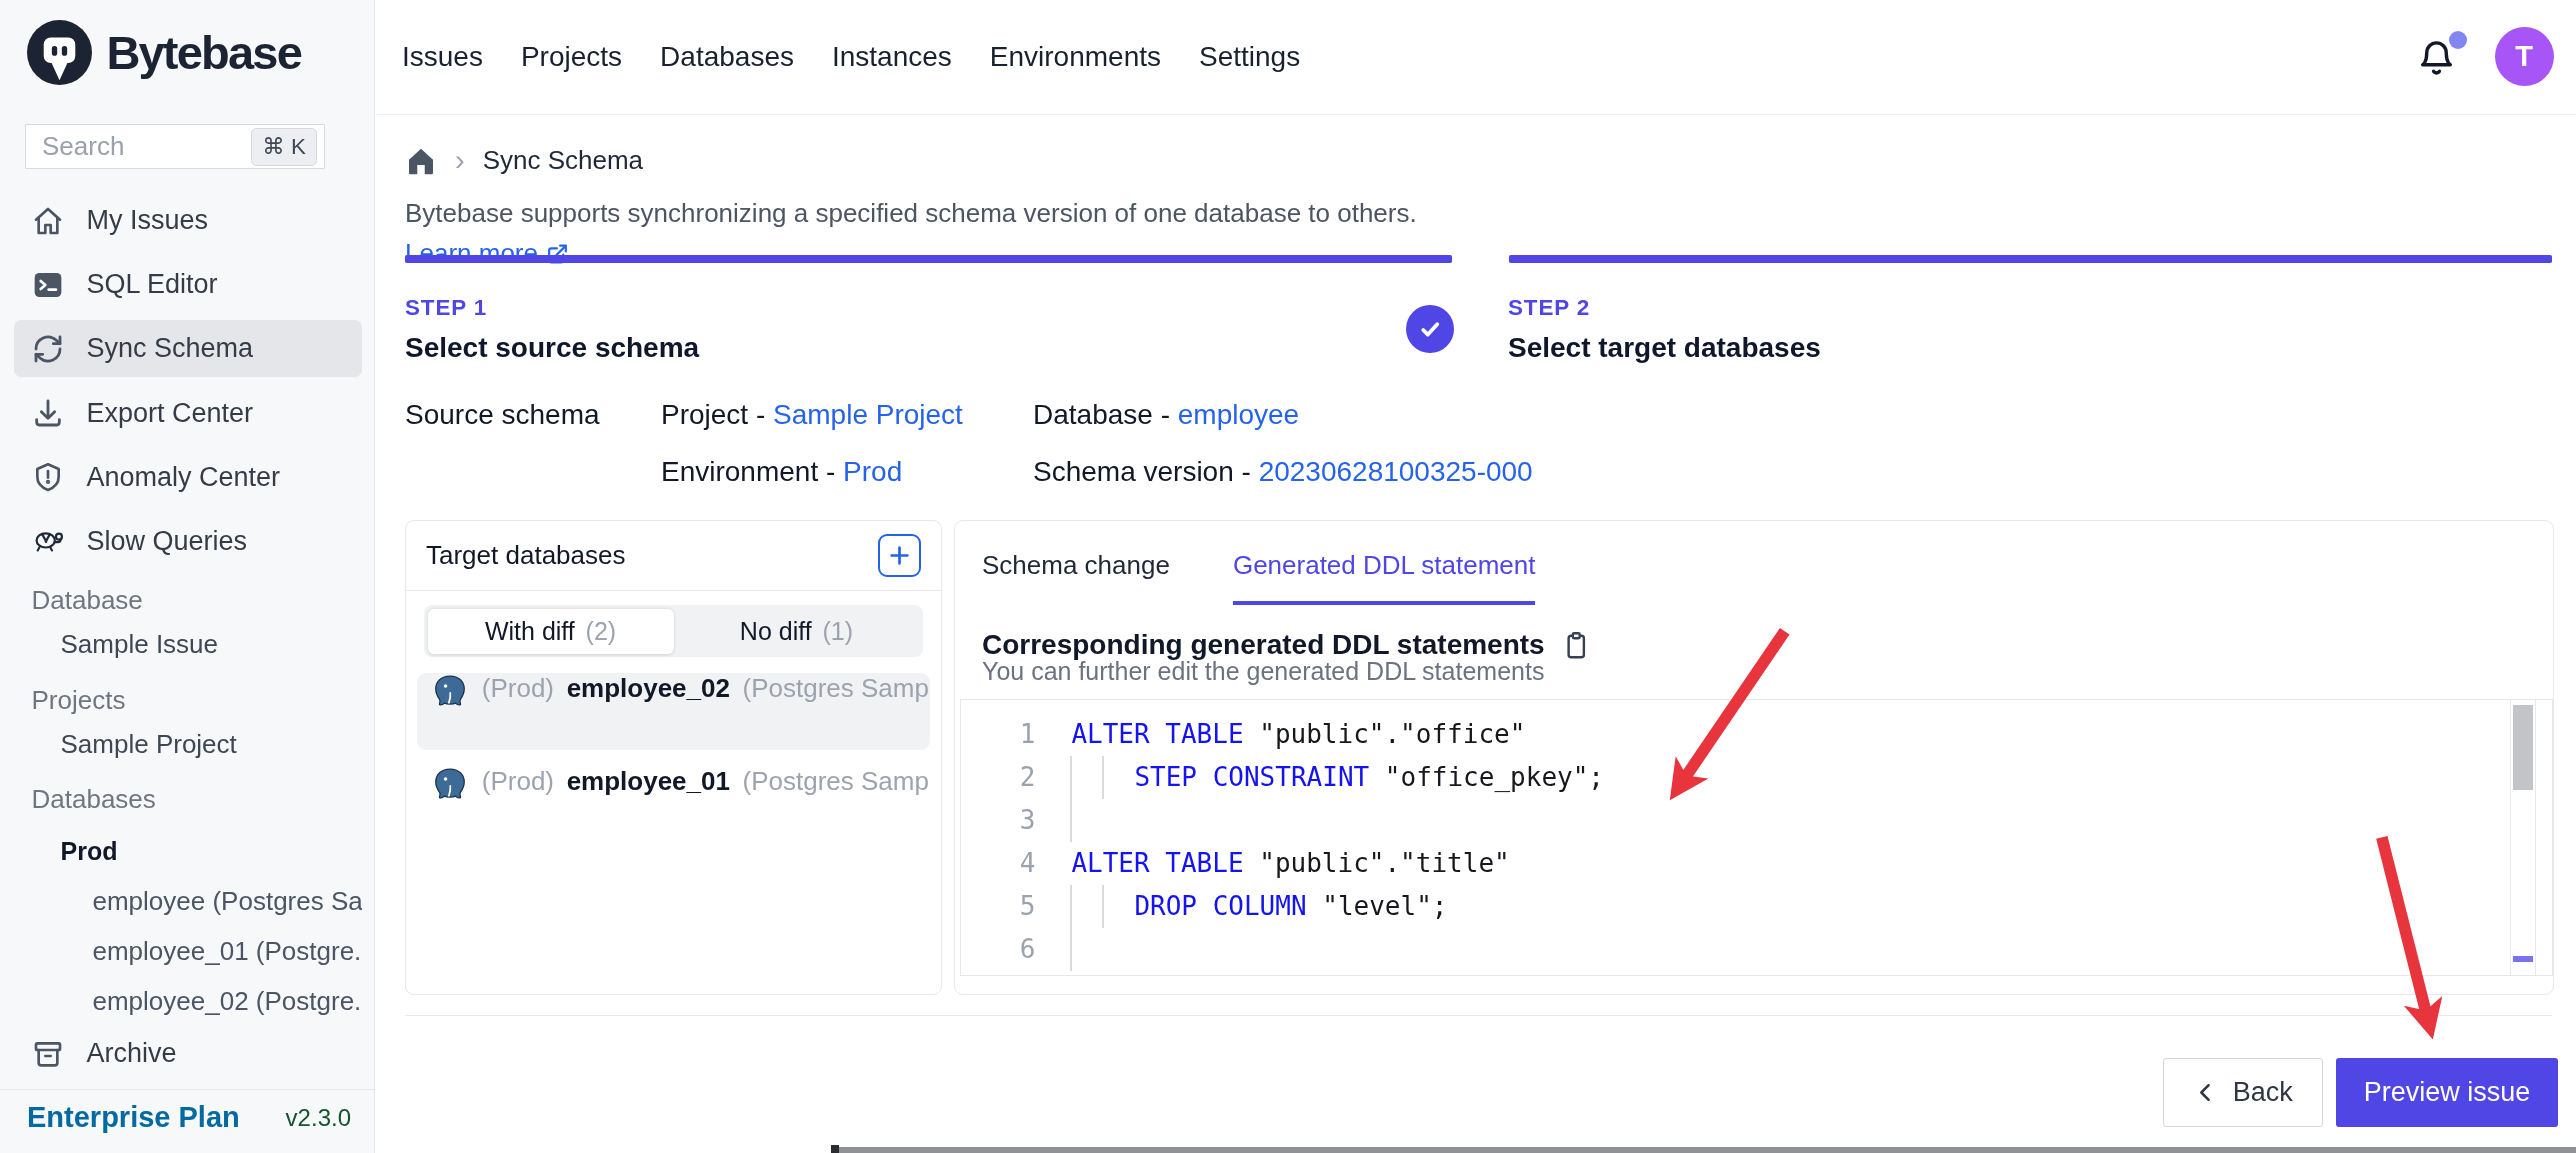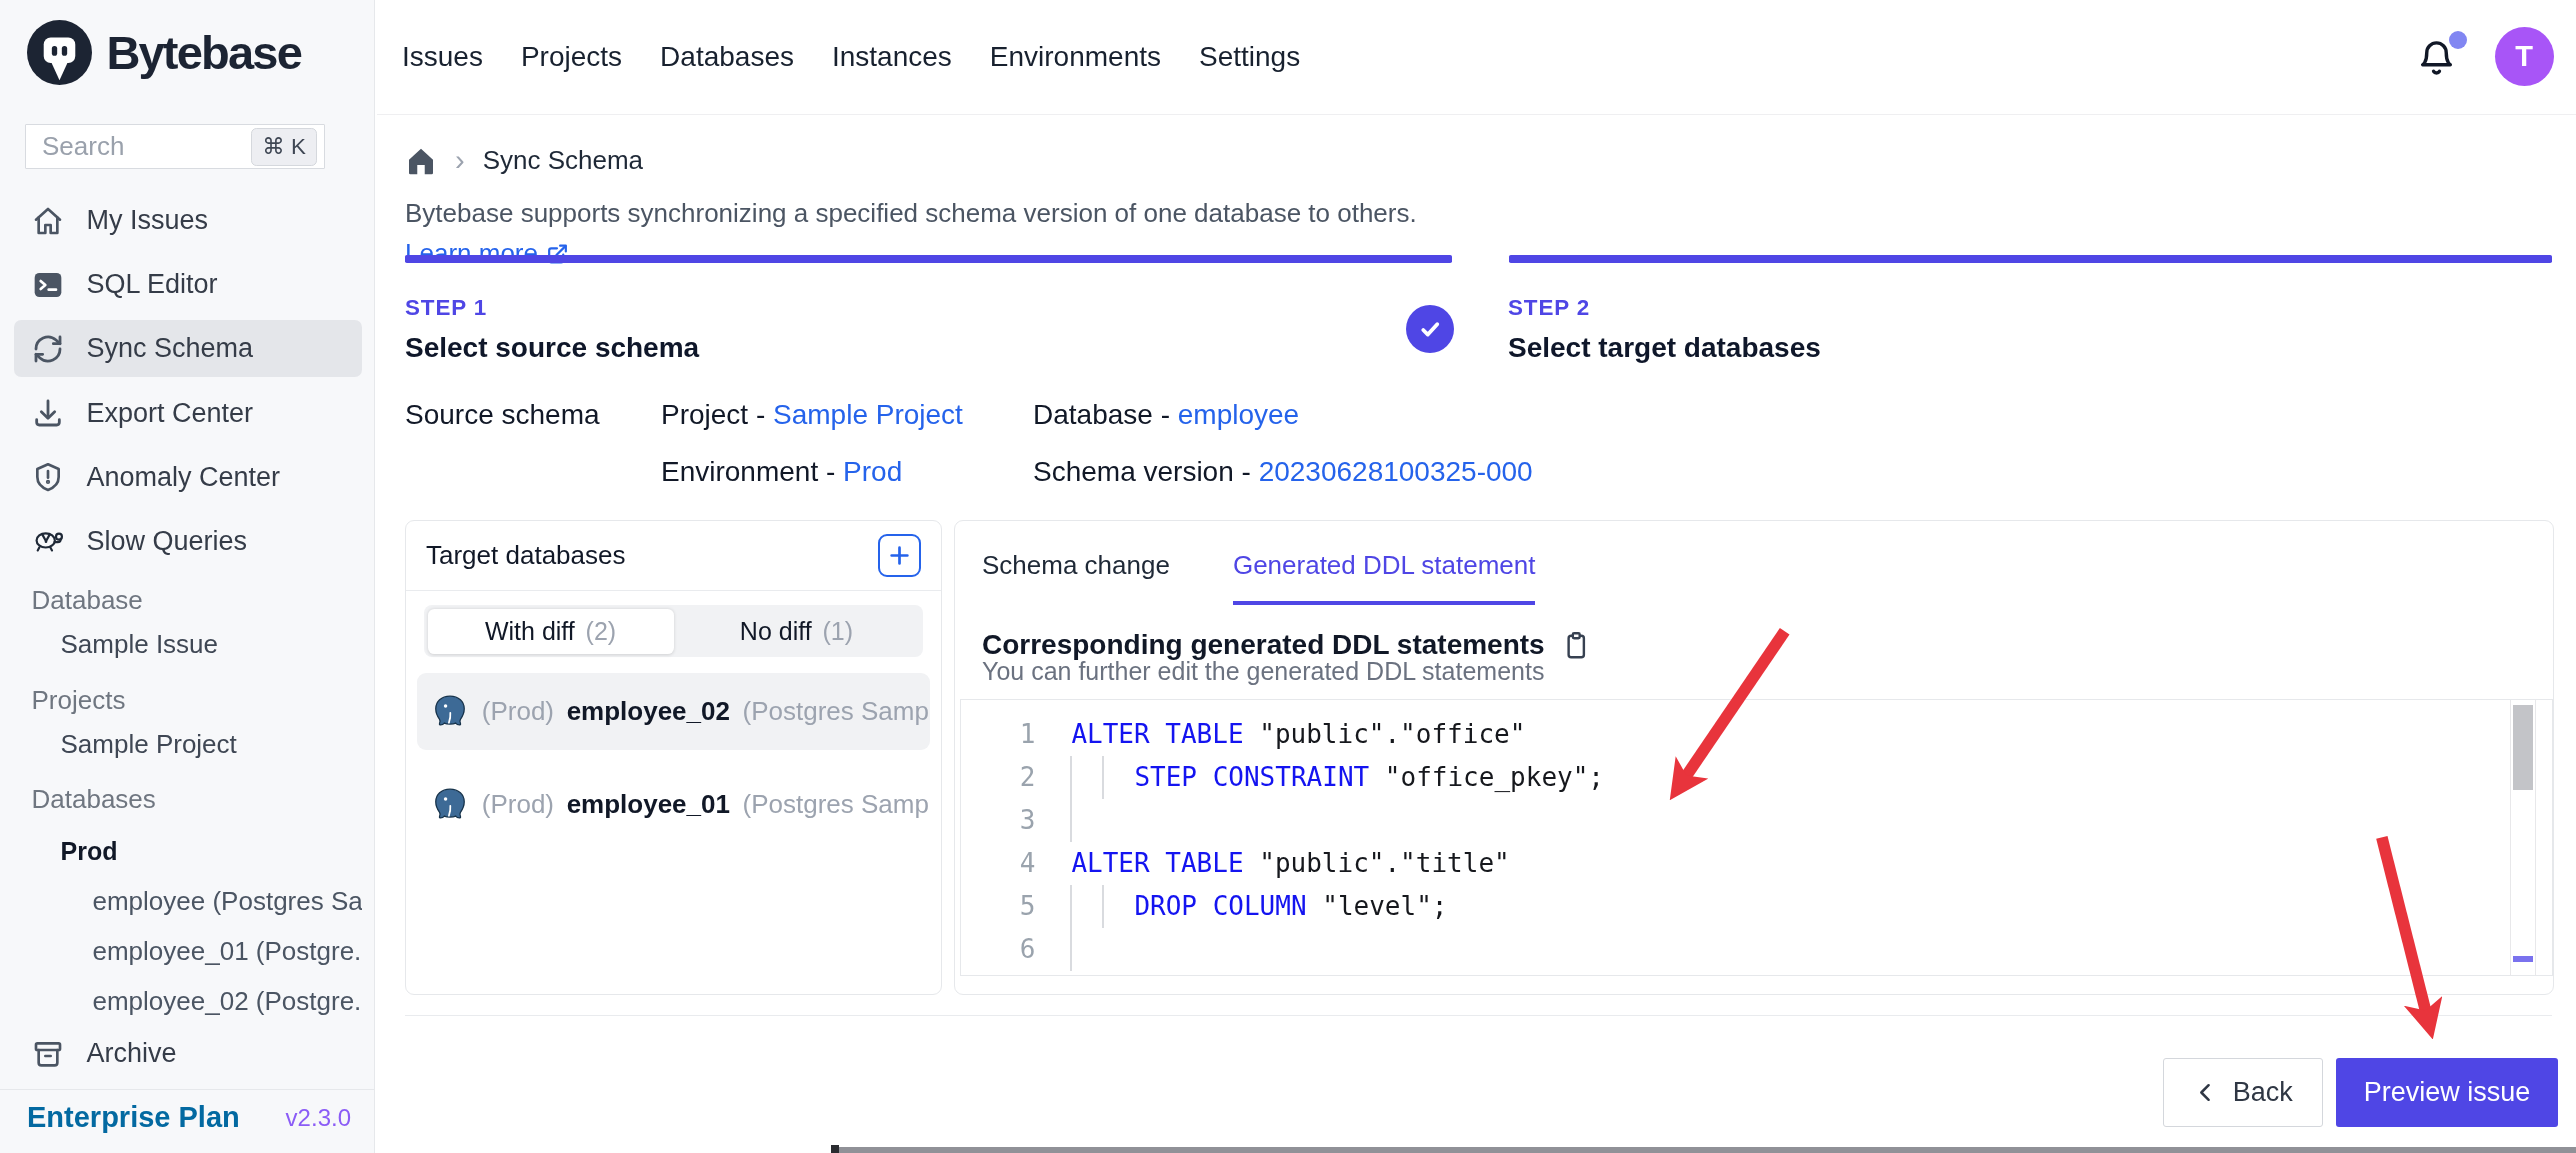--- a/index.html
+++ b/index.html
@@ -33,21 +33,21 @@
   .db-item { height:50px; display:flex; align-items:center; padding-left:79px;
              font-size:26px; color:#4b5563; white-space:nowrap; }
   .archive-row { position:absolute; left:13.5px; right:11.7px; top:1024px; height:59px; background:#f7f8fa;
                  display:flex; align-items:center; gap:23px; padding:0 18px; border-radius:7.2px;
                  color:#353c48; font-size:27px; z-index:2; }
   .archive-row svg { width:32px; height:32px; }
   .side-div { position:absolute; left:0; right:0; top:1089px; border-top:1.8px solid #e6e8eb; }
   .plan { position:absolute; left:27px; right:23px; top:1101px; display:flex;
           justify-content:space-between; align-items:center; }
   .plan-name { font-size:29px; font-weight:700; color:#0369a1; }
-  .plan-ver { font-size:24px; color:#8b5cf6; }
+  .plan-ver { font-size:24px; color:#14532d; }
 
   
   .topnav { position:absolute; left:377px; top:0; right:0; height:115px; background:#fff;
             border-bottom:1.8px solid #efeff1; display:flex; align-items:center; gap:38px;
             padding-left:25px; }
   .topnav-item { font-size:28px; font-weight:500; color:#18212f; }
   .bell-wrap { position:absolute; right:109px; top:30.5px; width:50px; height:54px; }
   .bell-wrap svg { width:39px; height:39px; margin-top:7.2px; }
   .bell-dot { position:absolute; right:0; top:0; width:18px; height:18px; border-radius:50%;
               background:#8186f2; }
@@ -92,21 +92,21 @@
   .lhead-title { font-size:26px; color:#111827; }
   .plus-btn { margin-left:auto; width:43px; height:43px; border:2.7px solid #2563eb; border-radius:9px;
               display:flex; align-items:center; justify-content:center; background:#fff; }
   .plus-btn svg { width:27px; height:27px; }
   .seg { margin:14.4px 18px 0; background:#f1f2f4; border-radius:8px; height:52px; display:flex;
          padding:3.6px; }
   .seg-item { flex:1; display:flex; align-items:center; justify-content:center; gap:10.8px;
               font-size:25px; color:#111827; border-radius:6.3px; }
   .seg-item.selected { background:#fff; box-shadow:0 0.9px 3.6px rgba(0,0,0,.14); }
   .seg-count { color:#9ca3af; }
-  .titem { margin:16px 10.8px 0; height:77px; border-radius:9px; display:flex; align-items:center;
+  .titem { margin:16px 10.8px 0; height:77px; border-radius:9px; display:flex; align-items:flex-start;
            gap:12.6px; padding:0 14.4px; font-size:26px; white-space:nowrap; overflow:hidden; }
   .titem.selected { background:#f1f2f4; }
   .titem svg { width:38px; height:38px; flex:none; }
   .t-env { color:#9ca3af; } .t-name { color:#111827; font-weight:600; } .t-inst { color:#9ca3af; }
 
   
   .rtabs { position:absolute; left:27px; top:29px; display:flex; gap:63px; }
   .rtab { font-size:26px; color:#1f2937; padding-bottom:20px; }
   .rtab.active { color:#4f46e5; border-bottom:4.5px solid #4f46e5; }
   .ddl-head { position:absolute; left:27px; top:108px; display:flex; align-items:center; gap:16px; }

